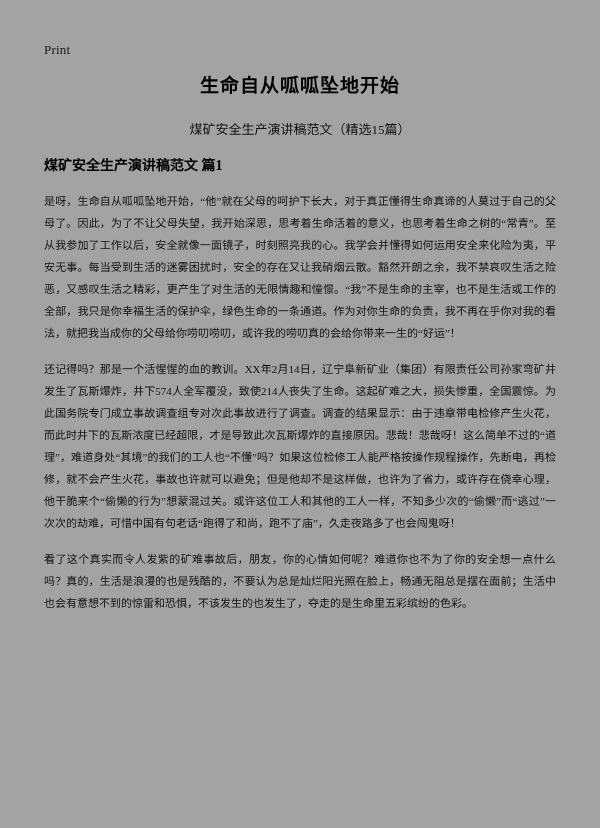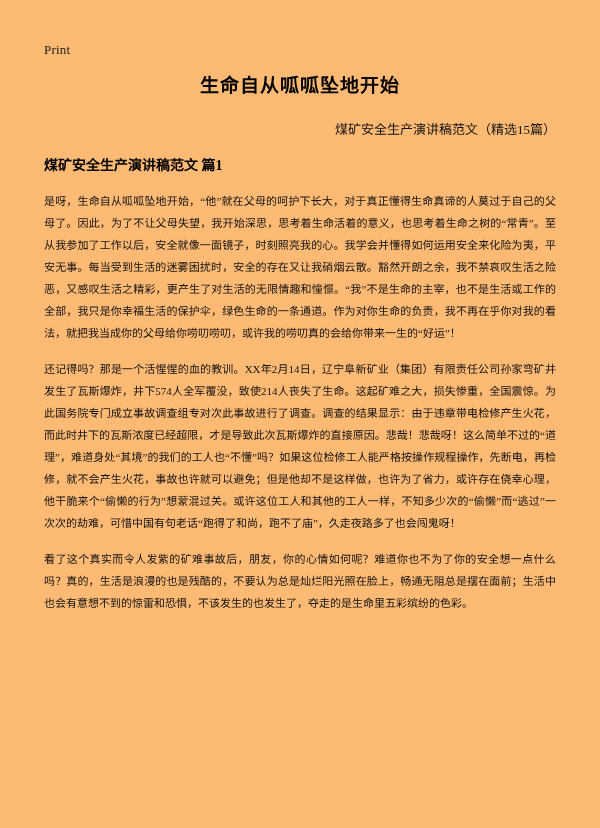--- a/index.html
+++ b/index.html
@@ -16,21 +16,21 @@
     color: #111111;
     -webkit-font-smoothing: none;
   }
 
   .page {
     position: relative;
     width: 600px;
     height: 828px;
     box-sizing: border-box;
     padding: 0;
-    background: #fdba74;
+    background: #a3a3a3;
   }
 
   .print-bar {
     position: absolute;
     top: 42px;
     left: 44px;
     font-family: "Liberation Serif", "DejaVu Serif", serif;
     font-size: 13px;
     line-height: 16px;
     color: #1a1a1a;
@@ -57,21 +57,21 @@
     letter-spacing: 1px;
     color: #000000;
   }
 
   .doc-subtitle {
     font-family: "Liberation Serif", "DejaVu Serif", serif;
     font-size: 13px;
     line-height: 20px;
     margin: 0 0 16px 0;
     color: #111111;
-    text-align: right;
+    text-align: center;
   }
 
   .section-heading {
     font-family: "Liberation Serif", "DejaVu Serif", serif;
     font-size: 14px;
     line-height: 20px;
     font-weight: bold;
     margin: 0 0 14px 0;
     color: #000000;
     text-align: left;

